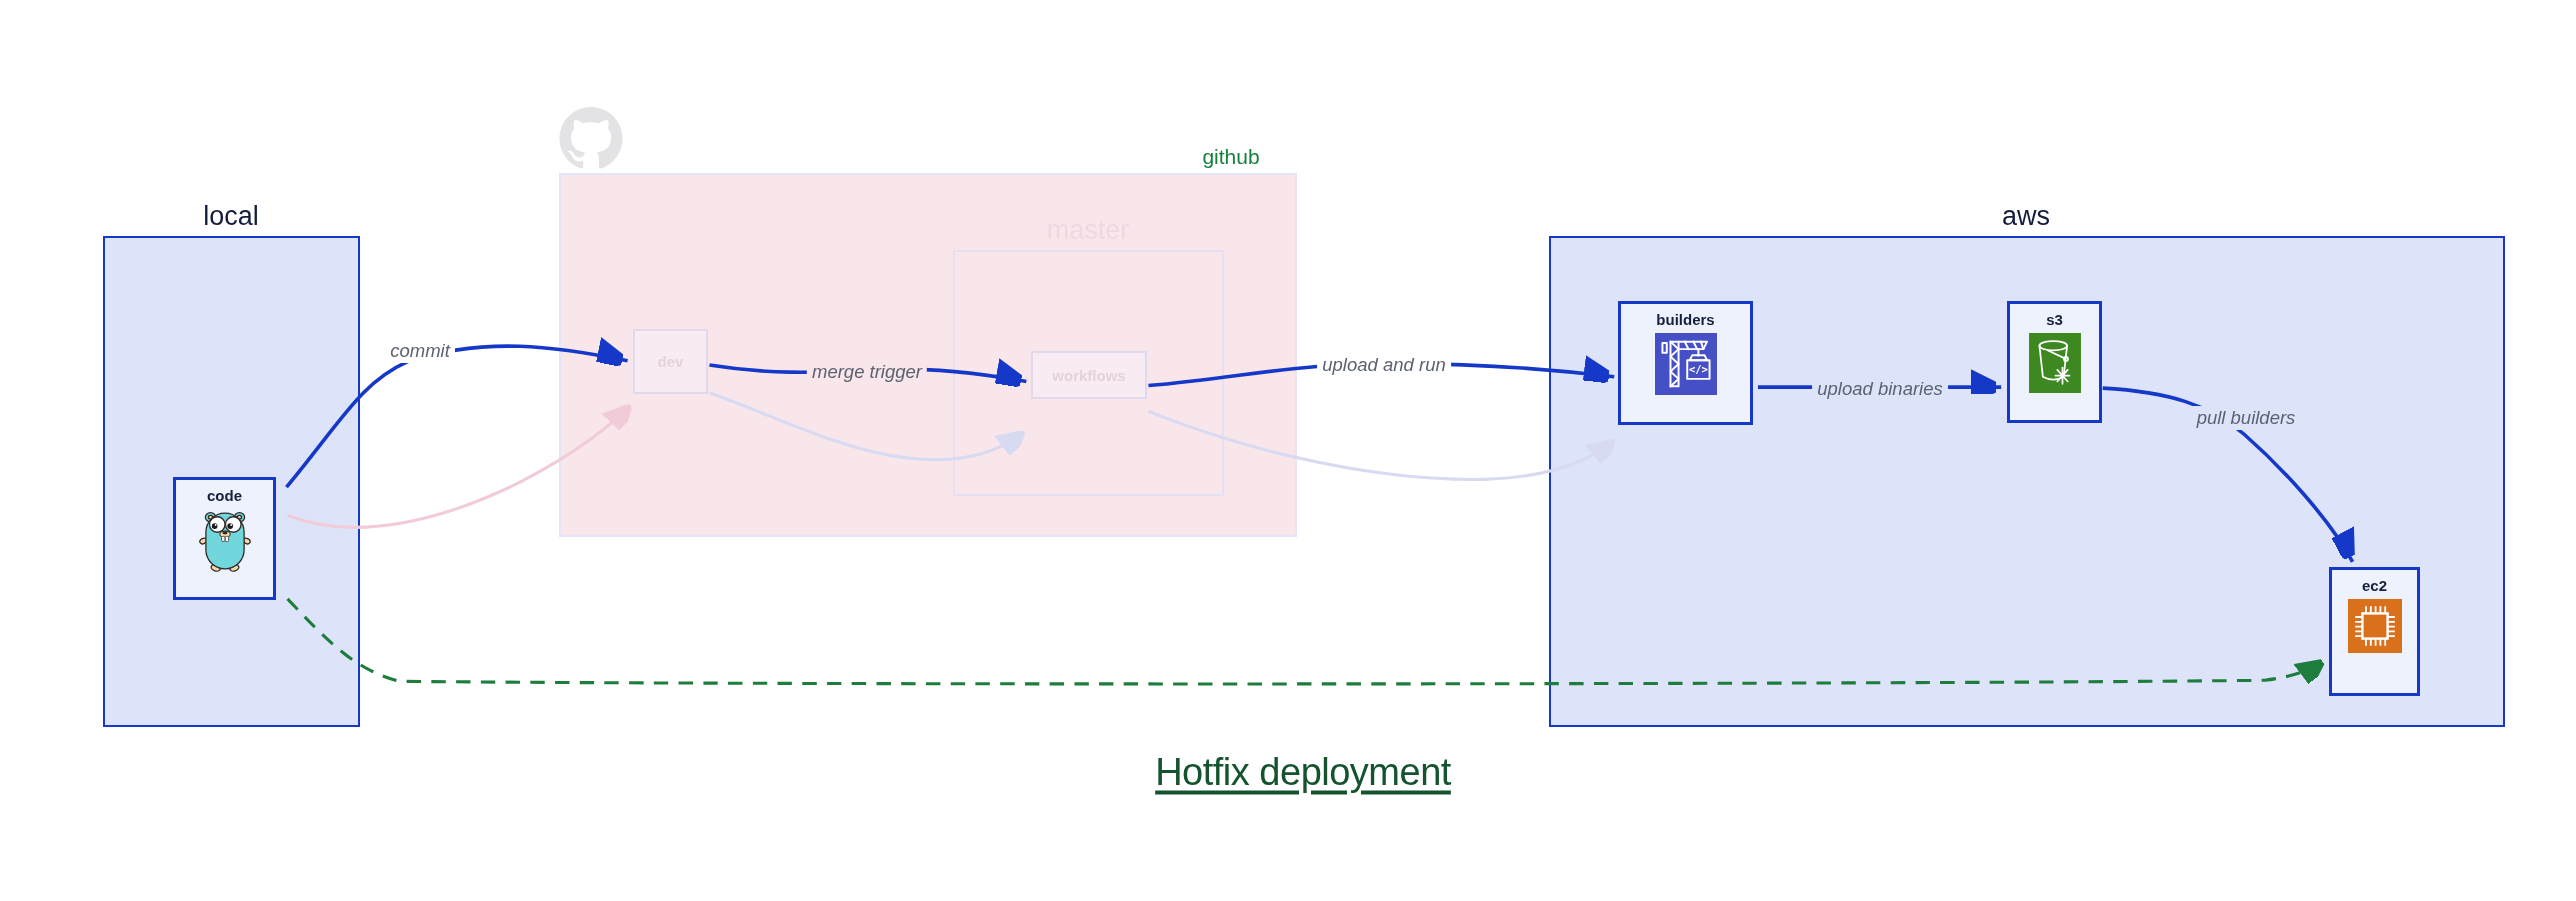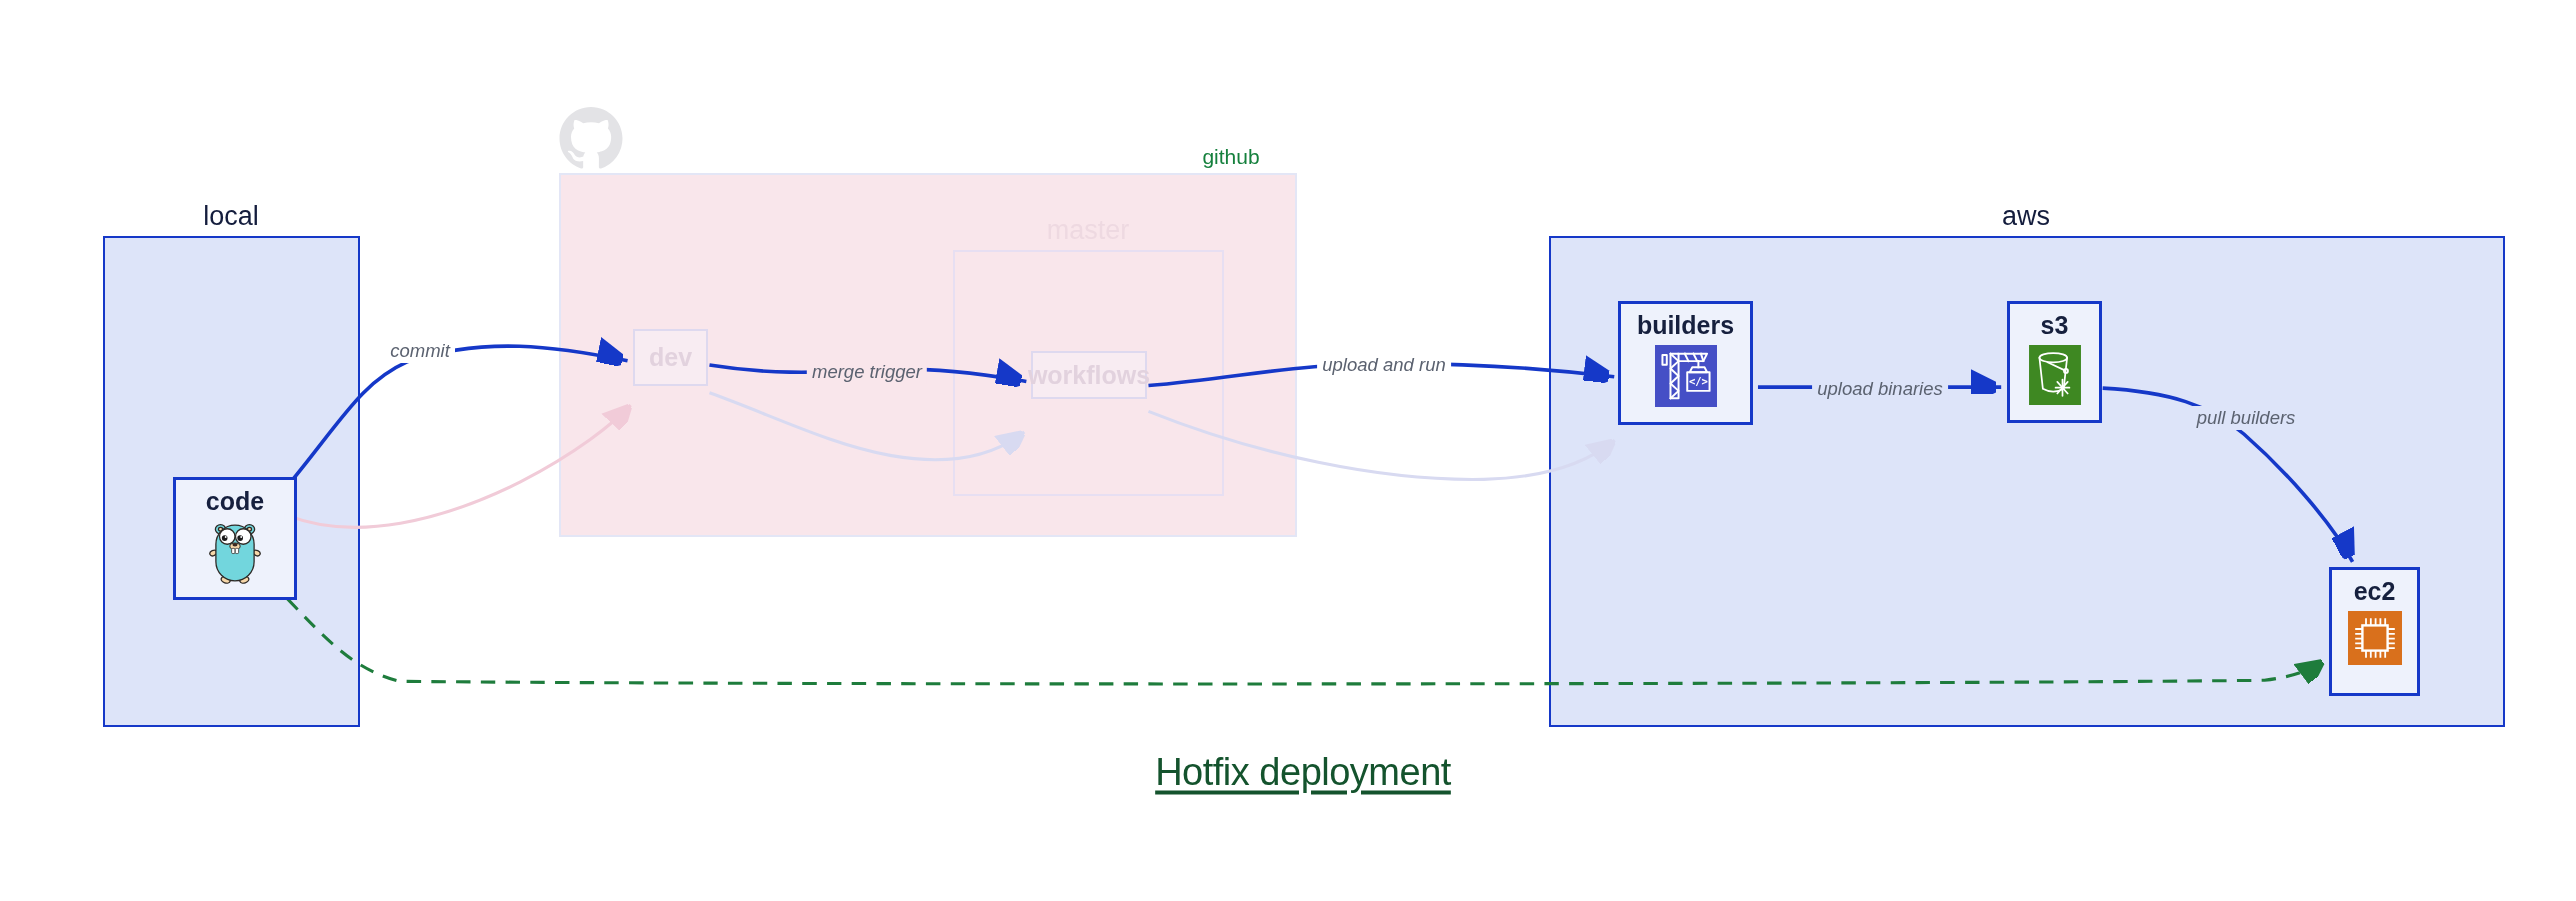--- a/index.html
+++ b/index.html
@@ -25,21 +25,21 @@
   .master-label{color:#eed9e1;font-size:27px;}
   
   svg.edges{position:absolute;left:0;top:0;z-index:2;pointer-events:none;}
   
   .node{
     position:absolute;box-sizing:border-box;z-index:3;
     display:flex;flex-direction:column;align-items:center;
   }
   .node-active{background:#eef2fc;border:3.1px solid #1538c8;}
   .node-faded{background:#f8ecf2;border:2.1px solid #ded9ef;justify-content:center;}
-  .node-label{font-weight:700;font-size:25px;color:#16203e;margin-top:7.2px;white-space:nowrap;}
+  .node-label{font-weight:700;font-size:15px;color:#16203e;margin-top:7.2px;white-space:nowrap;}
   .node-faded .node-label{color:#e2d2de;margin-top:0;}
   .node-icon{margin-top:5.2px;}
   
   .edge-label{
     position:absolute;z-index:4;
     transform:translate(-50%,-50%);
     font-style:italic;font-size:18.5px;color:#5b6270;
     padding:1px 5.2px;white-space:nowrap;
   }
   .bg-white{background:#ffffff;}
@@ -99,21 +99,21 @@
 
     <path d="M 556 945 C 660 820 700 742 790 702 C 940 652 1080 672 1218 700" fill="none" stroke="#1538c8" stroke-width="7" marker-end="url(#ah-blue)"></path>
     <path d="M 1377 708 C 1490 726 1580 724 1672 718 C 1780 710 1890 722 1992 740" fill="none" stroke="#1538c8" stroke-width="7" marker-end="url(#ah-blue)"></path>
     <path d="M 2229 748 C 2380 736 2480 712 2620 707 C 2800 701 2990 714 3133 731" fill="none" stroke="#1538c8" stroke-width="7" marker-end="url(#ah-blue)"></path>
     <path d="M 3412 751 L 3884 751" fill="none" stroke="#1538c8" stroke-width="7" marker-end="url(#ah-blue)"></path>
     <path d="M 4081 753 C 4210 760 4290 786 4355 842 C 4430 908 4522 1008 4566 1090" fill="none" stroke="#1538c8" stroke-width="7" marker-end="url(#ah-blue)"></path>
 
     <path d="M 558 1162 C 640 1248 690 1300 775 1322 C 1600 1330 3700 1328 4395 1320 C 4452 1313 4486 1300 4510 1282" fill="none" stroke="#1e7c3c" stroke-width="6" stroke-dasharray="28 20" marker-end="url(#ah-green)"></path>
   </svg>
 
-  <div class="node node-active" style="left:173px;top:477px;width:124px;height:123px;">
+  <div class="node node-active" style="left:173px;top:477px;width:103px;height:123px;">
     <div class="node-label">code</div>
     <svg class="node-icon" width="52" height="63" viewBox="0 0 100 122">
       <g stroke="#2e2a26" stroke-width="2.5" stroke-linejoin="round">
         <ellipse cx="22" cy="16" rx="10" ry="9" fill="#72d6dd"></ellipse>
         <ellipse cx="78" cy="16" rx="10" ry="9" fill="#72d6dd"></ellipse>
         <ellipse cx="22" cy="16" rx="4" ry="3.5" fill="#f6d7a9"></ellipse>
         <ellipse cx="78" cy="16" rx="4" ry="3.5" fill="#f6d7a9"></ellipse>
         <ellipse cx="8" cy="62" rx="7" ry="5" fill="#f6d7a9" transform="rotate(-25 8 62)"></ellipse>
         <ellipse cx="92" cy="62" rx="7" ry="5" fill="#f6d7a9" transform="rotate(25 92 62)"></ellipse>
         <ellipse cx="32" cy="114" rx="9" ry="6" fill="#f6d7a9" transform="rotate(18 32 114)"></ellipse>
@@ -126,21 +126,21 @@
       <circle cx="60" cy="33" r="5.5" fill="#1b1b1b"></circle>
       <circle cx="32" cy="31" r="1.8" fill="#ffffff"></circle>
       <circle cx="62" cy="31" r="1.8" fill="#ffffff"></circle>
       <ellipse cx="50" cy="49" rx="10" ry="6.5" fill="#f6d7a9" stroke="#2e2a26" stroke-width="2"></ellipse>
       <ellipse cx="50" cy="46" rx="5" ry="3.5" fill="#3b2a22"></ellipse>
       <rect x="43.5" y="53" width="6.5" height="10" rx="2" fill="#ffffff" stroke="#2e2a26" stroke-width="1.5"></rect>
       <rect x="50.5" y="53" width="6.5" height="10" rx="2" fill="#ffffff" stroke="#2e2a26" stroke-width="1.5"></rect>
     </svg>
   </div>
 
-  <div class="node node-faded" style="left:633px;top:329px;width:75px;height:57px;">
+  <div class="node node-faded" style="left:633px;top:329px;width:75px;height:65px;">
     <div class="node-label">dev</div>
   </div>
 
   <div class="node node-faded" style="left:1031px;top:351px;width:116px;height:48px;">
     <div class="node-label">workflows</div>
   </div>
 
   <div class="node node-active" style="left:1618px;top:301px;width:135px;height:124px;">
     <div class="node-label">builders</div>
     <svg class="node-icon" width="62" height="62" viewBox="0 0 100 100">

